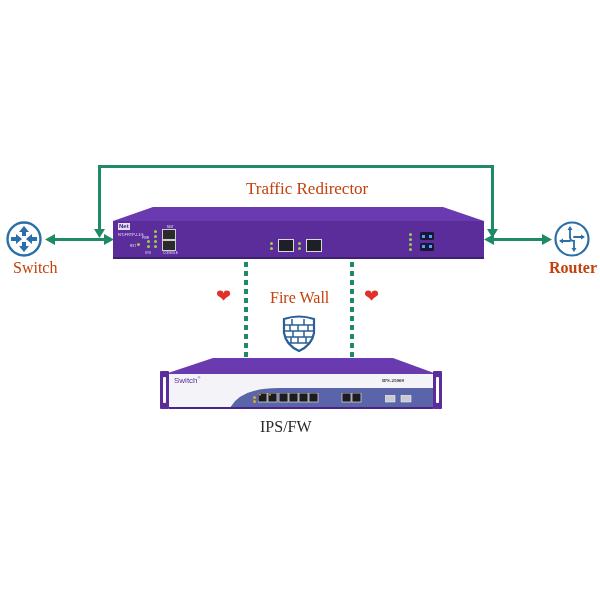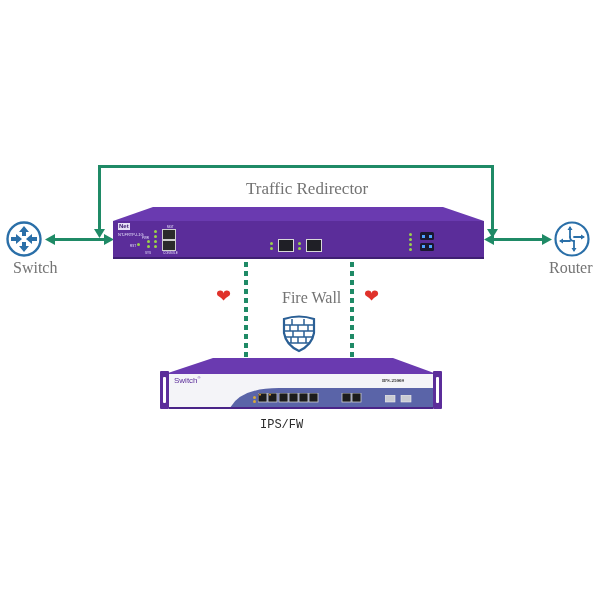--- a/index.html
+++ b/index.html
@@ -1,18 +1,18 @@
 <!DOCTYPE html>
 <html><head>
 <meta charset="utf-8">
 <style>
   html,body{margin:0;padding:0;background:#ffffff;}
   body{width:600px;height:600px;position:relative;overflow:hidden;font-family:"Liberation Serif","DejaVu Serif",serif;}
   .abs{position:absolute;}
-  .label-blue{color:#737373;font-family:"Liberation Serif","DejaVu Serif",serif;}
+  .label-blue{color:#c2410c;font-family:"Liberation Serif","DejaVu Serif",serif;}
   .label-dark{color:#2a2a2a;font-family:"Liberation Serif","DejaVu Serif",serif;}
   .green-line{background:#1f8a66;position:absolute;}
   .dot-line{position:absolute;width:4px;background-image:linear-gradient(#1f8a66 55%, transparent 55%);background-size:4px 9px;}
   .device{position:absolute;}
   .led{position:absolute;width:3px;height:3px;border-radius:50%;background:#9bd34a;}
   .rj{position:absolute;background:#2b2b2b;border:1px solid #cfcfcf;}
   .sfp{position:absolute;background:#1f1f26;border:1px solid #d9d9d9;}
   .tiny{position:absolute;font-family:"Liberation Sans",sans-serif;color:#e9e4ff;font-size:3px;white-space:nowrap;}
   .heart{position:absolute;font-size:18px;line-height:18px;color:#e0322b;}
 </style>
@@ -69,21 +69,21 @@
         <path d="M21 21 L21 30"></path>
       <path d="M17 21 L8 21"></path>
         <path d="M21 17 L30 17"></path>
       <path d="M17 17 Q17 21 21 21"></path>
     </g>
     <polygon points="17,6 14.5,10 19.5,10" fill="#2a6fa8"></polygon>
     <polygon points="21,32 18.5,28 23.5,28" fill="#2a6fa8"></polygon>
     <polygon points="6,21 10,18.5 10,23.5" fill="#2a6fa8"></polygon>
     <polygon points="32,17 28,14.5 28,19.5" fill="#2a6fa8"></polygon>
   </svg>
-  <div class="abs label-blue" style="left:1px;top:39px;font-size:16px;">Router</div>
+  <div class="abs label-blue" style="left:1px;top:39px;font-size:16px;font-weight:bold;">Router</div>
 </div>
 
 <div class="abs label-blue" style="left:246px;top:179px;font-size:17px;">Traffic Redirector</div>
 
 <div class="device" style="left:113px;top:204px;width:371px;height:55px;">
   <svg class="abs" style="left:0;top:0" width="371" height="18">
     <polygon points="0,17 40,3 330,3 371,17" fill="#6a3ab0"></polygon>
     <polygon points="0,17 371,17 371,18 0,18" fill="#4a2488"></polygon>
   </svg>
   <div class="abs" style="left:0;top:17px;width:371px;height:38px;background:#5b2d9a;border-bottom:2px solid #3f1f73;box-sizing:border-box;"></div>
@@ -127,21 +127,21 @@
       <rect x="9" y="13" width="3" height="3" fill="#4da0ff"></rect>
   </svg>
 </div>
 
 <div class="dot-line" style="left:244px;top:262px;height:96px;"></div>
 <div class="dot-line" style="left:350px;top:262px;height:96px;"></div>
 
 <div class="heart" style="left:216px;top:287px;">❤</div>
 <div class="heart" style="left:364px;top:287px;">❤</div>
 
-<div class="abs label-blue" style="left:270px;top:289px;font-size:16px;margin-left:12px;">Fire Wall</div>
+<div class="abs label-blue" style="left:270px;top:289px;font-size:16px;">Fire Wall</div>
 <svg class="abs" style="left:282px;top:315px" width="34" height="38" viewBox="0 0 34 38">
   <path d="M2 4 Q17 -1 32 4 L32 18 Q30 30 17 36 Q4 30 2 18 Z" fill="#ffffff" stroke="#2a5f95" stroke-width="2.2"></path>
   <g stroke="#2a5f95" stroke-width="1.5" fill="none">
     <path d="M3 10 H31"></path>
       <path d="M3 16 H31"></path>
       <path d="M4 22 H30"></path>
       <path d="M7 28 H27"></path>
     <path d="M10 4 V10"></path>
       <path d="M22 4 V10"></path>
     <path d="M16 10 V16"></path>
@@ -194,13 +194,13 @@
         <rect x="1" y="1" width="2" height="1.5"></rect>
         <rect x="11" y="1" width="2" height="1.5"></rect>
       </g>
   </svg>
   <svg class="abs" style="left:225px;top:39px" width="40" height="8">
     <rect x="0" y="0" width="10" height="7" fill="#c9cbd3" stroke="#eeeeee" stroke-width="0.6"></rect>
     <rect x="16" y="0" width="10" height="7" fill="#c9cbd3" stroke="#eeeeee" stroke-width="0.6"></rect>
   </svg>
 </div>
 
-<div class="abs label-dark" style="left:260px;top:418px;font-size:12px;font-family:Liberation Mono, monospace;">IPS/FW</div>
+<div class="abs label-dark" style="left:260px;top:418px;font-size:16px;">IPS/FW</div>
 
 </body></html>

